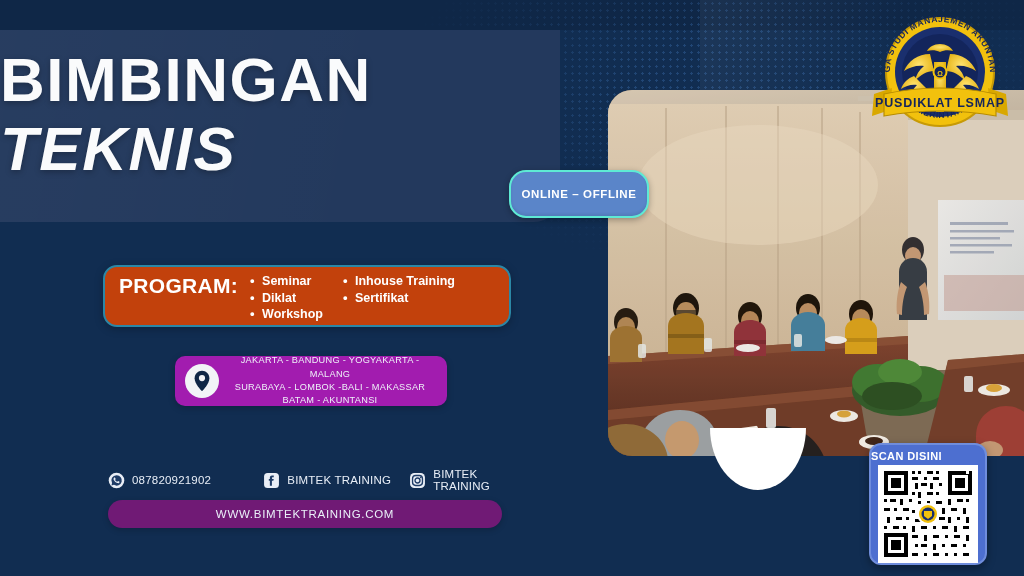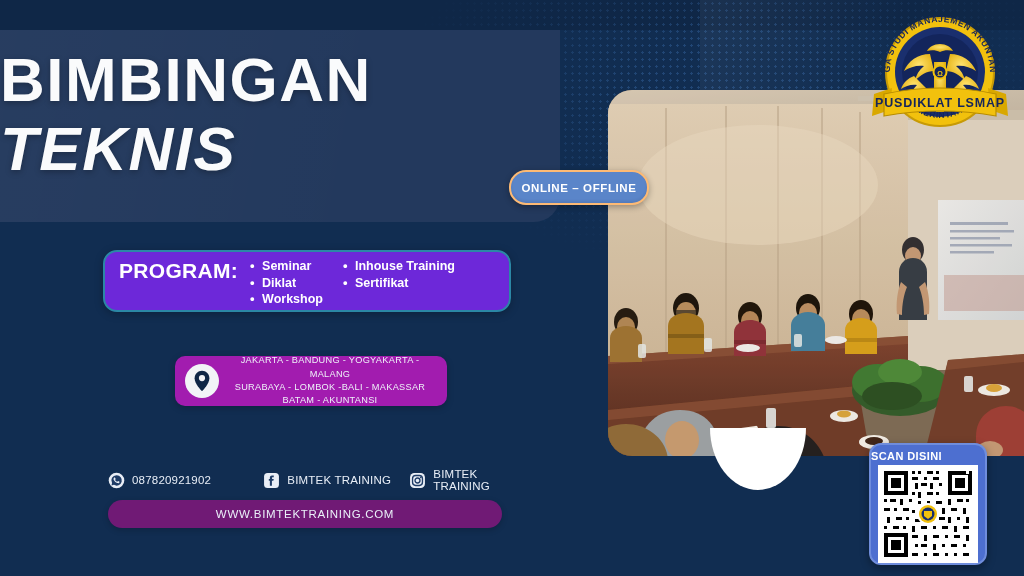--- a/index.html
+++ b/index.html
@@ -54,34 +54,34 @@
     position:absolute; left:0; top:48px; width:560px;
     text-align:left; color:#fafbfc;
     font-weight:800; font-size:62px; line-height:1.02;
     letter-spacing:1.5px;
     text-shadow:0 2px 6px rgba(0,0,0,.28);
   }
   .headline .l2 { display:block; margin-top:6px;font-style:italic; }
 
   
   .badge-oo {
-    position:absolute; left:509px; top:170px; width:140px; height:35px;
+    position:absolute; left:509px; top:170px; width:140px; height:48px;
     background:#5a85c9; border-radius:17px;
     display:flex; align-items:center; justify-content:center;
     color:#fff; font-size:11.5px; font-weight:700; letter-spacing:.6px;
     box-shadow:0 2px 6px rgba(0,0,0,.3), inset 0 -2px 3px rgba(0,0,0,.08);
-    border:2px solid #fdba74;
+    border:2px solid #5eead4;
     z-index:6;
   }
 
   
   .program-box {
-    position:absolute; left:103px; top:250px; width:408px; height:62px;
+    position:absolute; left:103px; top:265px; width:408px; height:62px;
     border:2.5px solid #2b87a6; border-radius:14px;
-    background:#6d28d9;
+    background:#c2410c;
     display:flex; align-items:flex-start; padding:6px 0 0 14px;
     box-shadow:0 2px 8px rgba(0,0,0,.25);
   }
   .program-label {
     color:#fff; font-size:21px; font-weight:700; letter-spacing:.3px;
     margin-right:12px; line-height:1; padding-top:2px; white-space:nowrap;
   }
   .program-cols { display:flex; gap:20px; }
   .program-col { list-style:none; }
   .program-col li {

